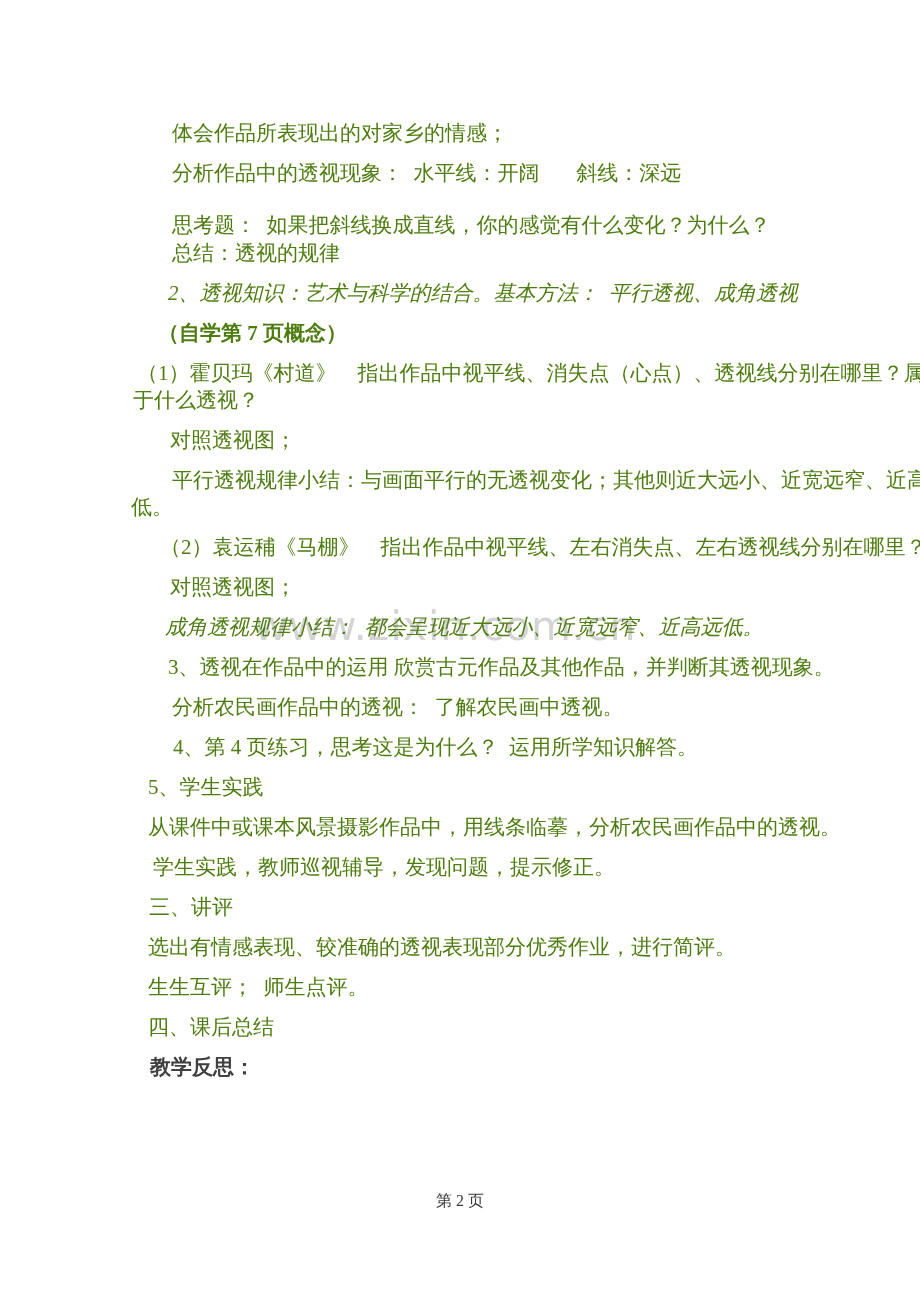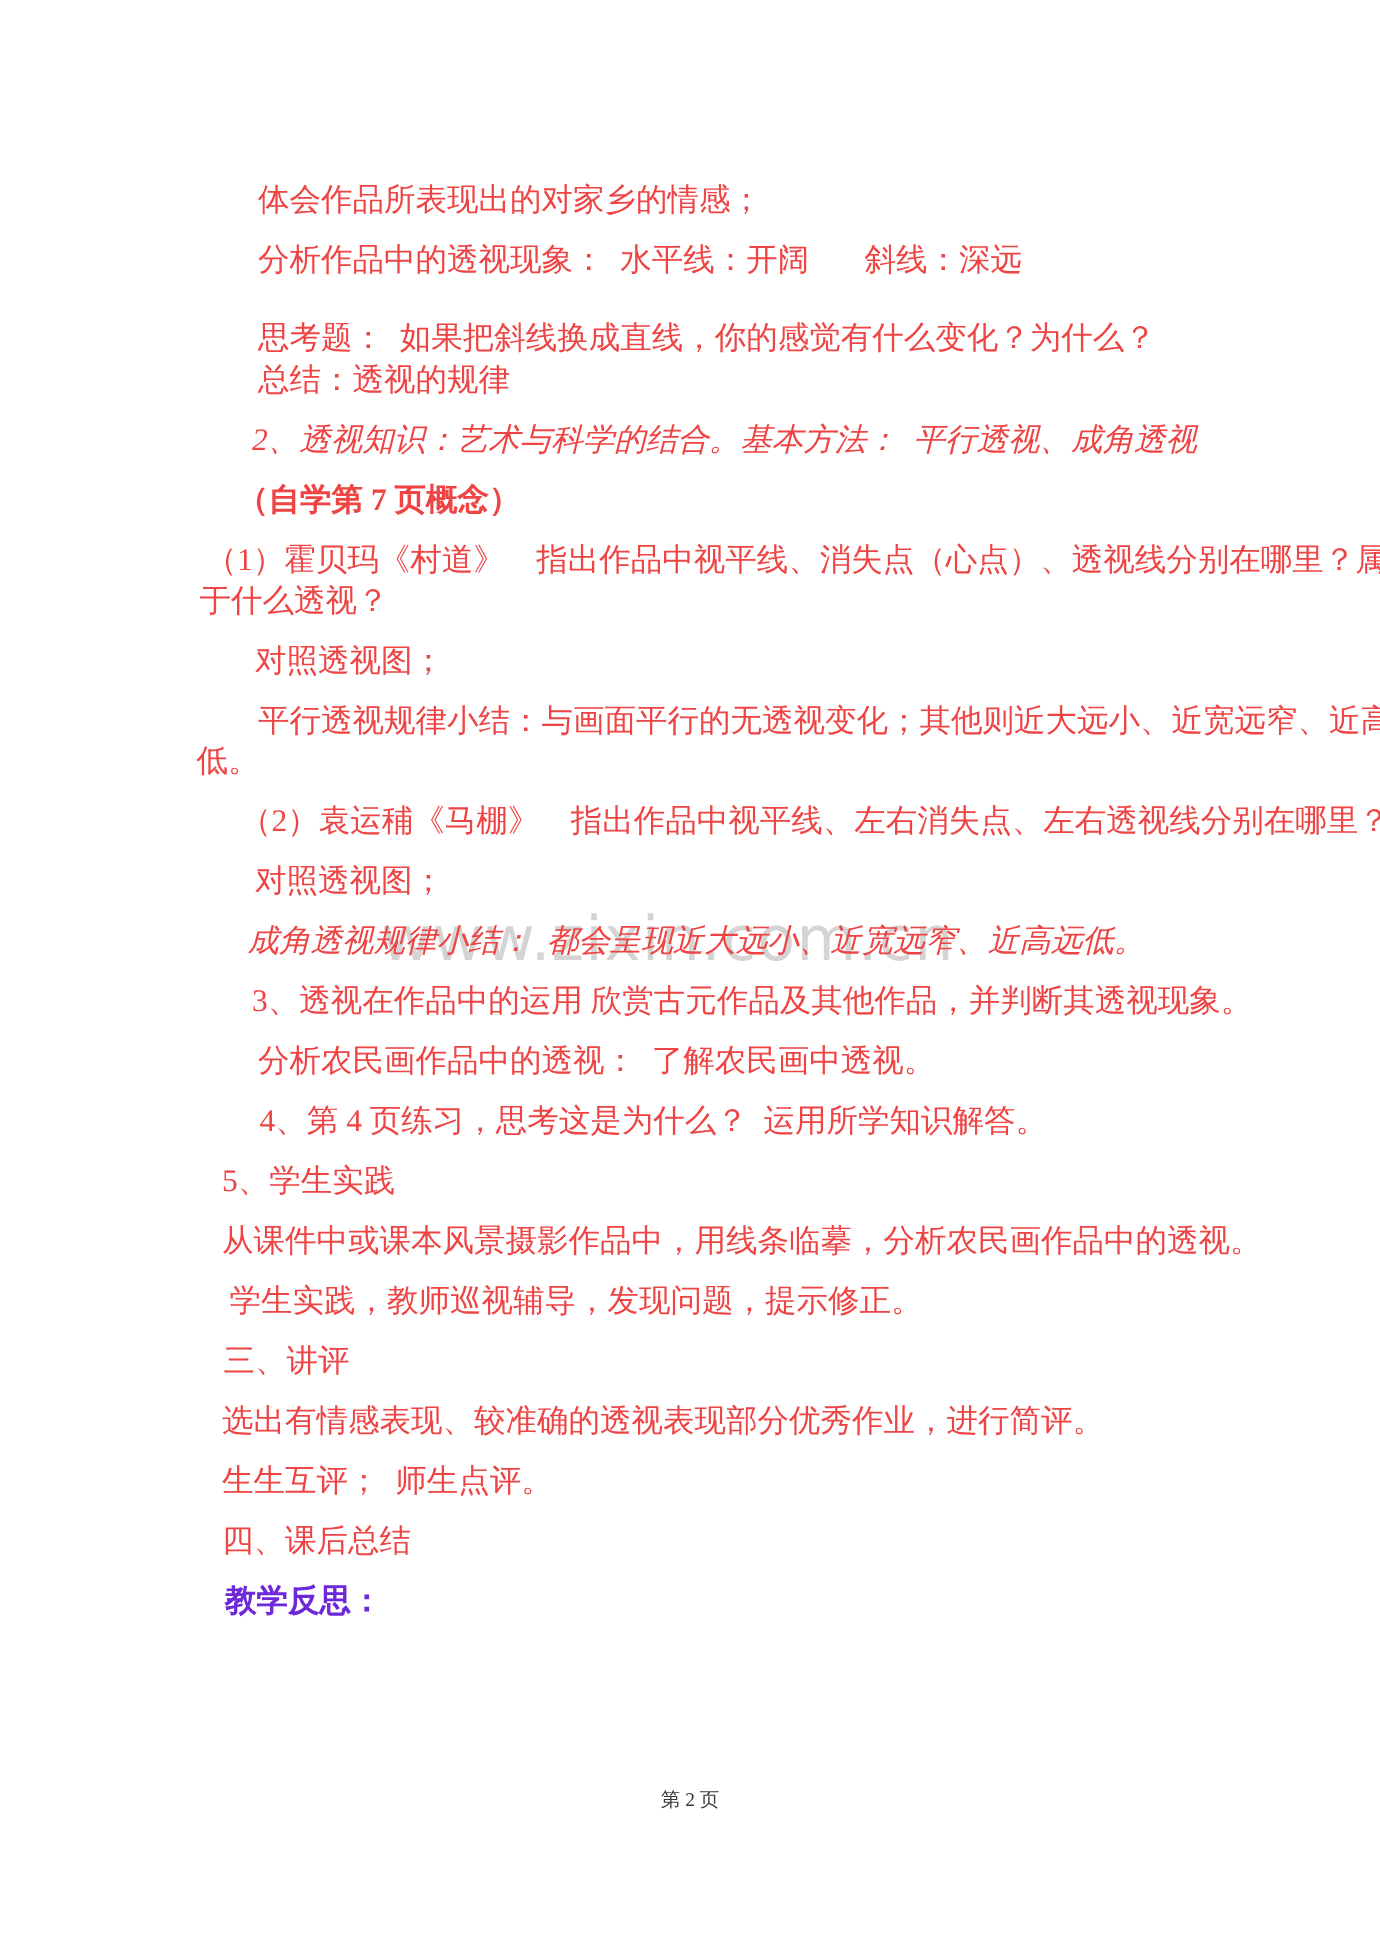--- a/index.html
+++ b/index.html
@@ -20,36 +20,36 @@
     font-family:"DejaVu Sans","Liberation Sans",sans-serif;
     color:#d4d4d4;
     z-index:0;
     white-space:pre;
     user-select:none;
   }
   .line{
     position:absolute;
     font-size:21px;
     line-height:27px;
-    color:#ef4444;
+    color:#4d7c0f;
     white-space:pre;
     z-index:1;
   }
   .line.bold{
     font-weight:bold;
-    color:#6d28d9;
+    color:#404040;
     text-align:right;
   }
   .footer{
     position:absolute;
     left:0;
     top:1191px;
     width:920px;
     text-align:center;
-    font-size:13px;
+    font-size:16px;
     color:#3a3a3a;
     z-index:1;
     white-space:pre;
   }
 </style>
 </head>
 <body>
 
 <div class="page">
   <div class="watermark">www.zixin.com.cn</div>

